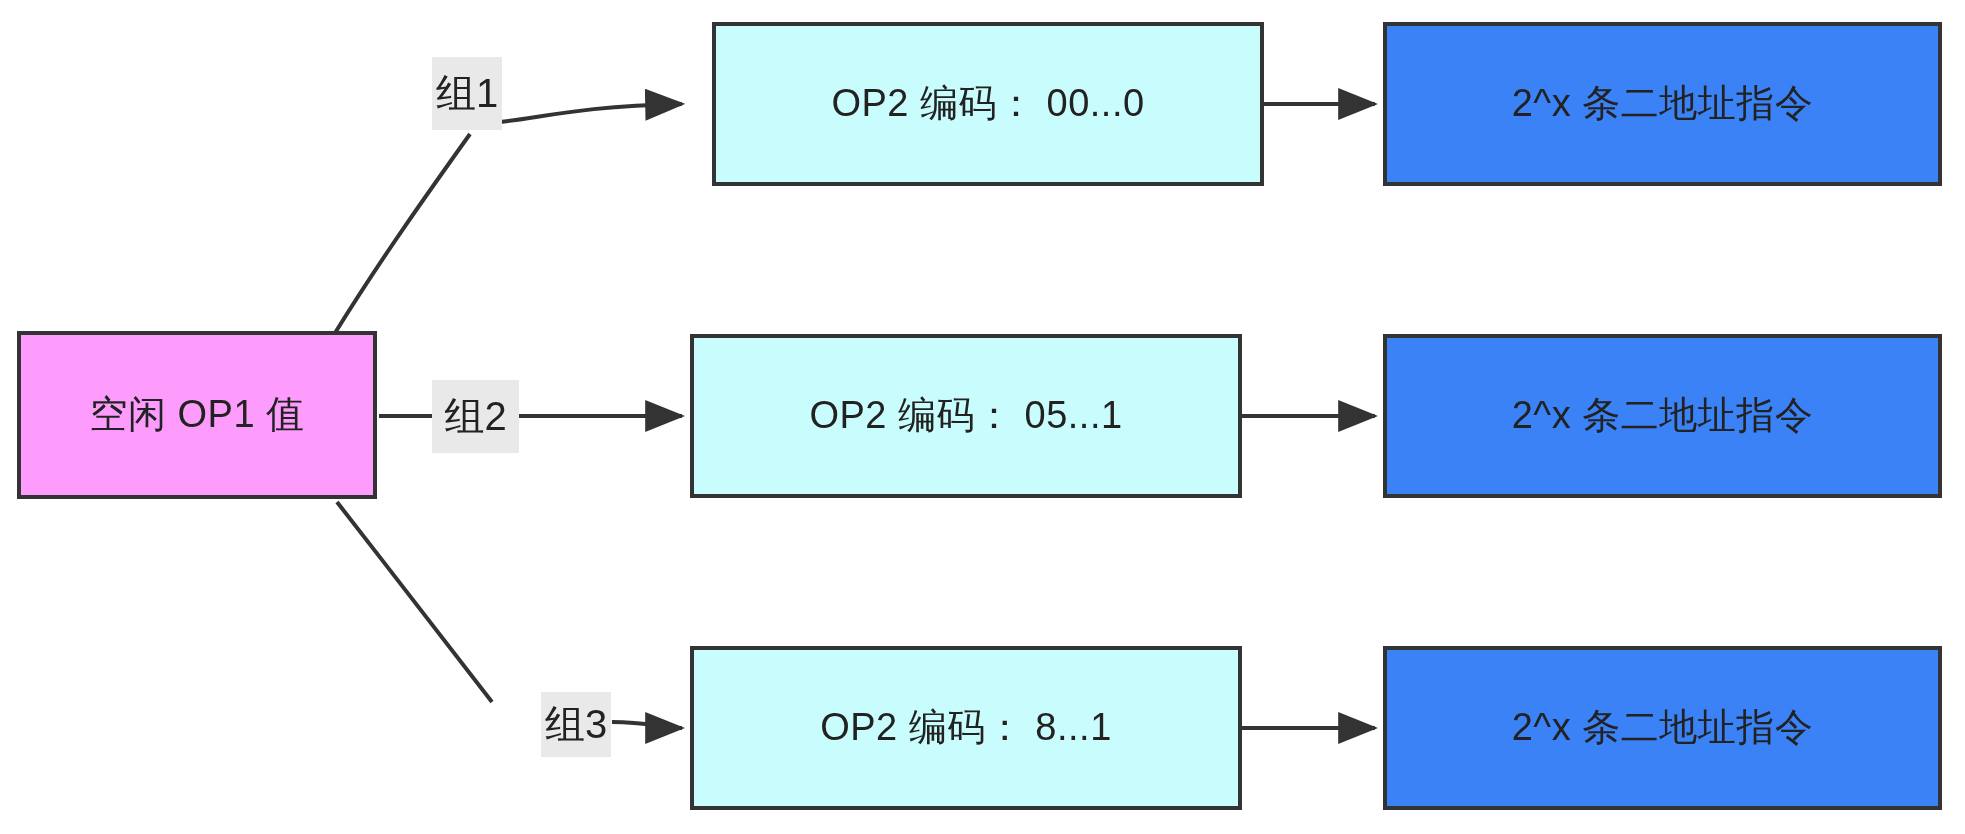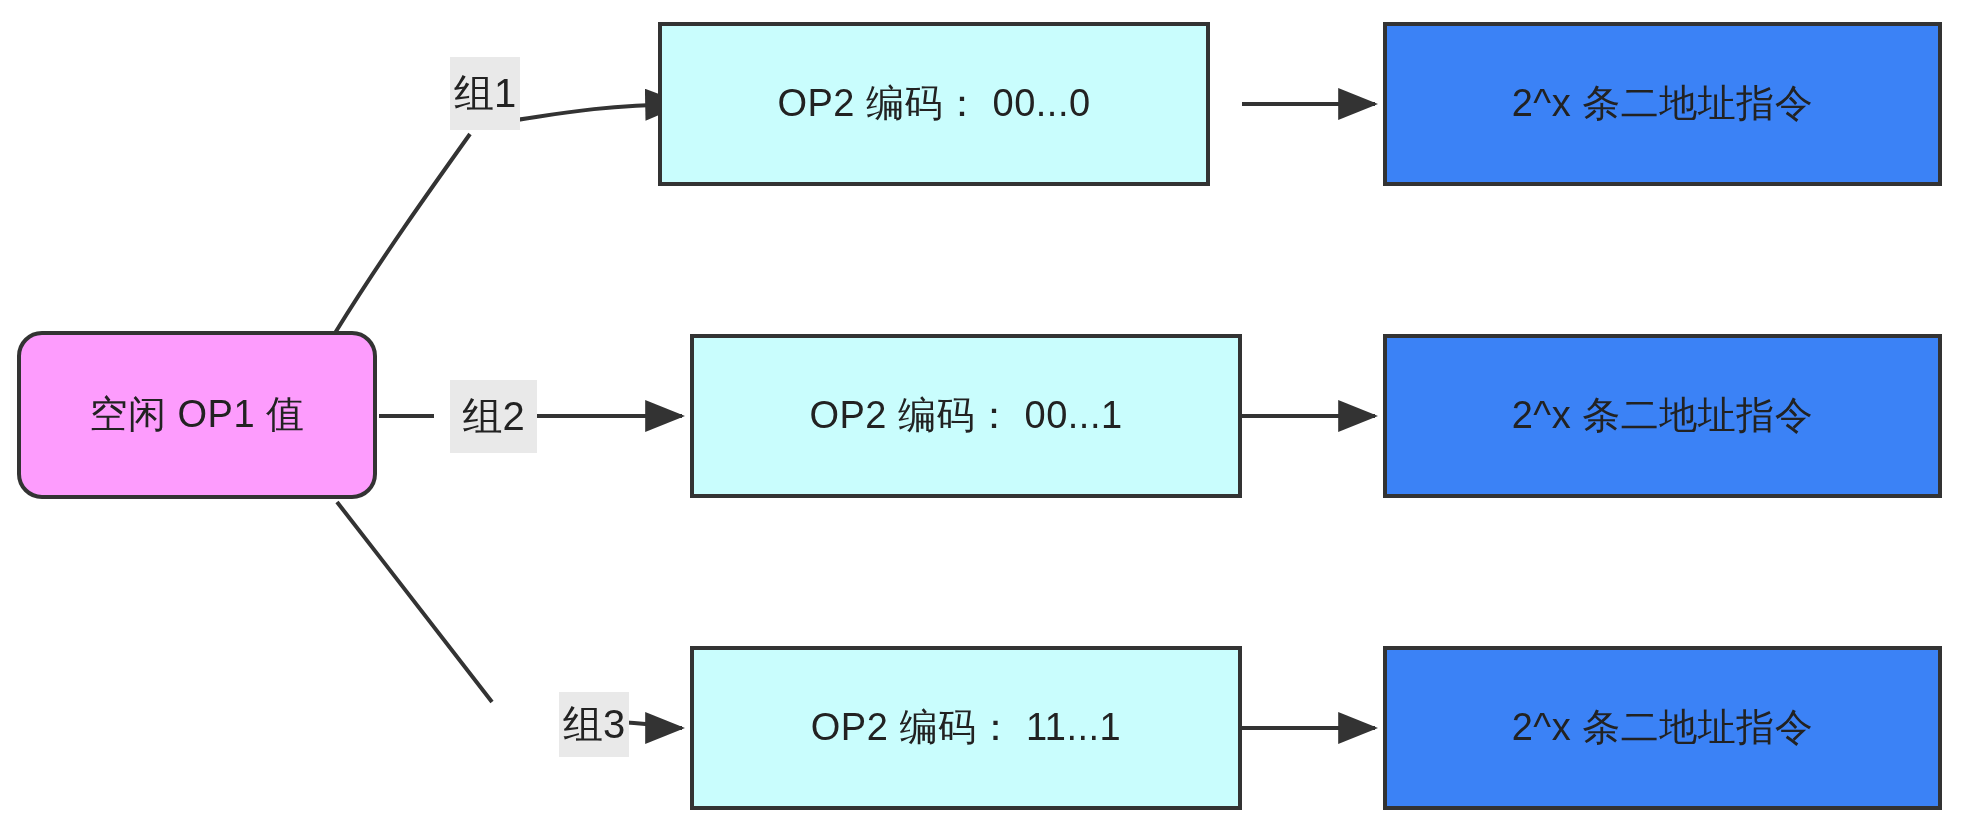--- a/index.html
+++ b/index.html
@@ -35,42 +35,40 @@
     justify-content: center;
     text-align: center;
     color: #222222;
     font-size: 38px;
     line-height: 1.25;
     letter-spacing: 0.5px;
     white-space: nowrap;
   }
   .node-pink {
     background: #fd9cfd;
-    border-radius: 25px;
   }
   .node-cyan {
     background: #c9fdfd;
   }
   .node-green {
     background: #3b82f6;
   }
   .edge-label {
     position: absolute;
     background: #e9e9e9;
     color: #222222;
     font-size: 40px;
     line-height: 1.0;
     padding: 8px 4px 10px 4px;
     box-sizing: border-box;
     display: flex;
     align-items: center;
     justify-content: center;
     white-space: nowrap;
     z-index: 5;
-    margin-left: 18px;
   }
 </style>
 </head>
 <body>
 
 <div id="canvas">
 
   <svg class="edges" viewBox="0 0 1965 834">
     <defs>
       <marker id="arrowhead" markerWidth="10" markerHeight="8" refX="9.2" refY="4" orient="auto" markerUnits="strokeWidth">
@@ -106,37 +104,37 @@
   </div>
 
   <div class="edge-label" style="left:432px; top:380px; width:87px; height:73px;">
     <span>组2</span>
   </div>
 
   <div class="edge-label" style="left:541px; top:692px; width:70px; height:65px;">
     <span>组3</span>
   </div>
 
-  <div class="node node-cyan" style="left:658px; top:22px; width:552px; height:164px;">
+  <div class="node node-cyan" style="left:712px; top:22px; width:552px; height:164px;">
     <span>OP2 编码： 00...0</span>
   </div>
 
   <div class="node node-green" style="left:1383px; top:22px; width:559px; height:164px;">
     <span>2^x 条二地址指令</span>
   </div>
 
   <div class="node node-cyan" style="left:690px; top:334px; width:552px; height:164px;">
-    <span>OP2 编码： 00...1</span>
+    <span>OP2 编码： 05...1</span>
   </div>
 
   <div class="node node-green" style="left:1383px; top:334px; width:559px; height:164px;">
     <span>2^x 条二地址指令</span>
   </div>
 
   <div class="node node-cyan" style="left:690px; top:646px; width:552px; height:164px;">
-    <span>OP2 编码： 11...1</span>
+    <span>OP2 编码： 8...1</span>
   </div>
 
   <div class="node node-green" style="left:1383px; top:646px; width:559px; height:164px;">
     <span>2^x 条二地址指令</span>
   </div>
 
 </div>
 
 </body></html>

